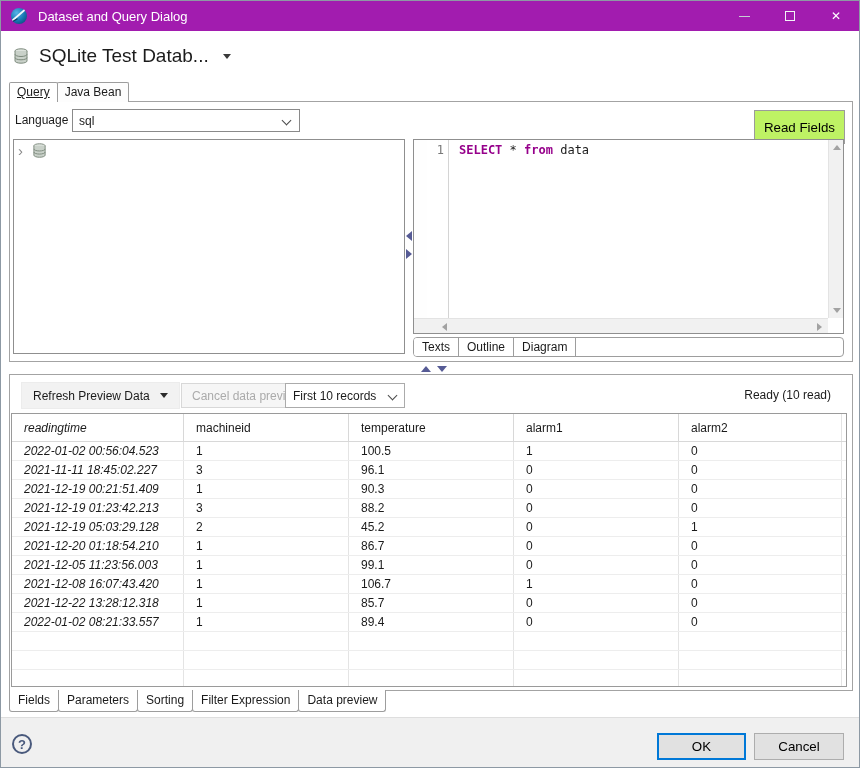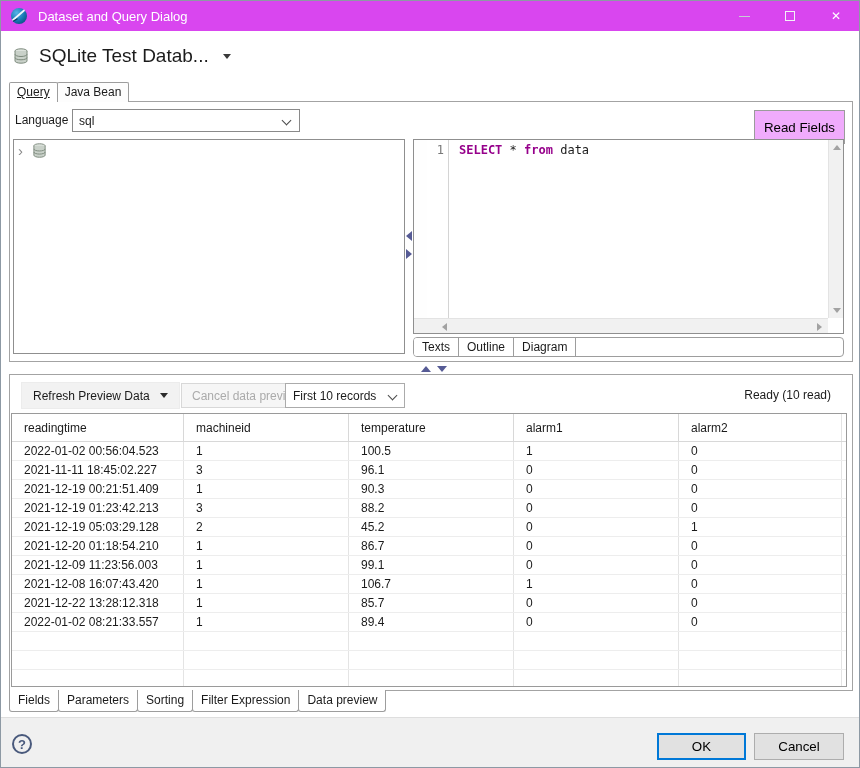--- a/index.html
+++ b/index.html
@@ -1,21 +1,21 @@
 <!DOCTYPE html>
 <html><head>
 <meta charset="utf-8">
 <style>
   * { margin:0; padding:0; box-sizing:border-box; }
   html,body { width:860px; height:768px; }
   body { font-family:"Liberation Sans", sans-serif; font-size:12px; color:#1b1b1b; background:#fff; }
   .root { position:relative; width:860px; height:768px; background:#fff; border:1px solid #8d99a4; overflow:hidden; }
 
   
-  .titlebar { position:absolute; left:0; top:0; width:100%; height:30px; background:#d946ef; display:flex; align-items:center; }
+  .titlebar { position:absolute; left:0; top:0; width:100%; height:30px; background:#a21caf; display:flex; align-items:center; }
   .app-icon { margin-left:9px; width:18px; height:18px; }
   .title-text { color:#fff; font-size:13px; margin-left:10px; }
   .cap-group { position:absolute; right:0; top:0; height:30px; display:flex; }
   .cap-btn { width:46px; height:30px; display:flex; align-items:center; justify-content:center; cursor:default; }
   .min-glyph { width:11px; height:1px; background:#c6ccd3; }
   .max-glyph { width:10px; height:10px; border:1px solid #f2f4f6; }
   .close-glyph { color:#fff; font-size:12px; }
 
   
   .adapter-row { position:absolute; left:12px; top:42px; height:26px; display:flex; align-items:center; cursor:default; }
@@ -28,21 +28,21 @@
   .top-tabs .tab { padding:2px 7px 3px 7px; border:1px solid #9d9d9d; border-bottom:none; background:#fff; border-radius:2px 2px 0 0; margin-right:-1px; height:20px; }
   .top-tabs .tab.sel { background:#fff; z-index:4;text-decoration:underline; }
   .top-tabs .tab:not(.sel) { background:#fdfdfd; }
 
   
   .query-group { position:absolute; left:8px; top:100px; width:844px; height:261px; border:1px solid #a3a3a3; background:#fff; }
   .language-row { position:absolute; left:0; top:0; width:100%; height:36px; }
   .language-label { position:absolute; left:5px; top:11px; }
   .language-combo { position:absolute; left:62px; top:7px; width:228px; height:23px; border:1px solid #8a8a8a; background:#fff; display:flex; align-items:center; padding-left:6px; }
   .combo-chev { position:absolute; right:9px; top:7px; width:7px; height:7px; border-right:1px solid #4a4a4a; border-bottom:1px solid #4a4a4a; transform:rotate(45deg); }
-  .read-fields-btn { position:absolute; right:7px; top:8px; height:34px; padding:4px 9px; background:#f0abfc; border:1px solid #9b9b9b; display:flex; align-items:center; }
+  .read-fields-btn { position:absolute; right:7px; top:8px; height:34px; padding:4px 9px; background:#bef264; border:1px solid #9b9b9b; display:flex; align-items:center; }
 
   .tree-panel { position:absolute; left:3px; top:37px; width:392px; height:215px; border:1px solid #8f8f8f; background:#fff; }
   .tree-item { display:flex; align-items:center; padding:3px 0 0 4px; }
   .tree-expander { color:#8a8a8a; font-size:15px; width:14px; line-height:14px; }
 
   .v-sash { position:absolute; left:395px; top:37px; width:8px; height:215px; }
   .v-arrow-left { position:absolute; left:1px; top:92px; width:0; height:0; border-top:5px solid transparent; border-bottom:5px solid transparent; border-right:6px solid #565b95; }
   .v-arrow-right { position:absolute; left:1px; top:110px; width:0; height:0; border-top:5px solid transparent; border-bottom:5px solid transparent; border-left:6px solid #565b95; }
 
   
@@ -75,21 +75,21 @@
   .cancel-btn { position:absolute; left:171px; top:8px; height:25px; padding:0 10px; background:#f6f6f6; border:1px solid #d8d8d8; color:#ababab; display:flex; align-items:center; }
   .records-combo { position:absolute; left:275px; top:8px; width:120px; height:25px; border:1px solid #ababab; background:#fff; display:flex; align-items:center; padding-left:7px; }
   .records-combo .combo-chev { right:8px; top:8px; }
   .status-text { position:absolute; right:21px; top:13px; }
 
   .preview-table { position:absolute; left:1px; top:38px; width:836px; height:274px; border:1px solid #9a9a9a; background:#fff; overflow:hidden; }
   .thead { display:flex; height:28px; border-bottom:1px solid #d8d8d8; }
   .hcell { padding:7px 0 0 12px; border-right:1px solid #d8d8d8; overflow:hidden; }
   .trow { display:flex; height:19px; border-bottom:1px solid #ededed; }
   .tcell { padding:2px 0 0 12px; border-right:1px solid #e4e4e4; overflow:hidden; white-space:nowrap; }
-  .hcell:nth-child(1), .tcell:nth-child(1) { width:172px; }
+  .hcell:nth-child(1), .tcell:nth-child(1) { width:172px;font-style:italic; }
   .hcell:nth-child(2), .tcell:nth-child(2) { width:165px; }
   .hcell:nth-child(3), .tcell:nth-child(3) { width:165px; }
   .hcell:nth-child(4), .tcell:nth-child(4) { width:165px; }
   .hcell:nth-child(5), .tcell:nth-child(5) { flex:1; border-right:1px solid #e4e4e4; margin-right:4px; }
 
   .bottom-tabs { position:absolute; left:8px; top:689px; height:22px; display:flex; z-index:3; }
   .bottom-tabs .tab { padding:3px 8px 3px 8px; border:1px solid #9d9d9d; border-top:none; background:#fff; border-radius:0 0 3px 3px; margin-right:-1px; }
   .bottom-tabs .tab.sel { background:#fff; z-index:4; }
 
   
@@ -258,21 +258,21 @@
             <div class="tcell">1</div>
           </div>
           <div class="trow">
             <div class="tcell">2021-12-20 01:18:54.210</div>
             <div class="tcell">1</div>
             <div class="tcell">86.7</div>
             <div class="tcell">0</div>
             <div class="tcell">0</div>
           </div>
           <div class="trow">
-            <div class="tcell">2021-12-09 11:23:56.003</div>
+            <div class="tcell">2021-12-05 11:23:56.003</div>
             <div class="tcell">1</div>
             <div class="tcell">99.1</div>
             <div class="tcell">0</div>
             <div class="tcell">0</div>
           </div>
           <div class="trow">
             <div class="tcell">2021-12-08 16:07:43.420</div>
             <div class="tcell">1</div>
             <div class="tcell">106.7</div>
             <div class="tcell">1</div>

